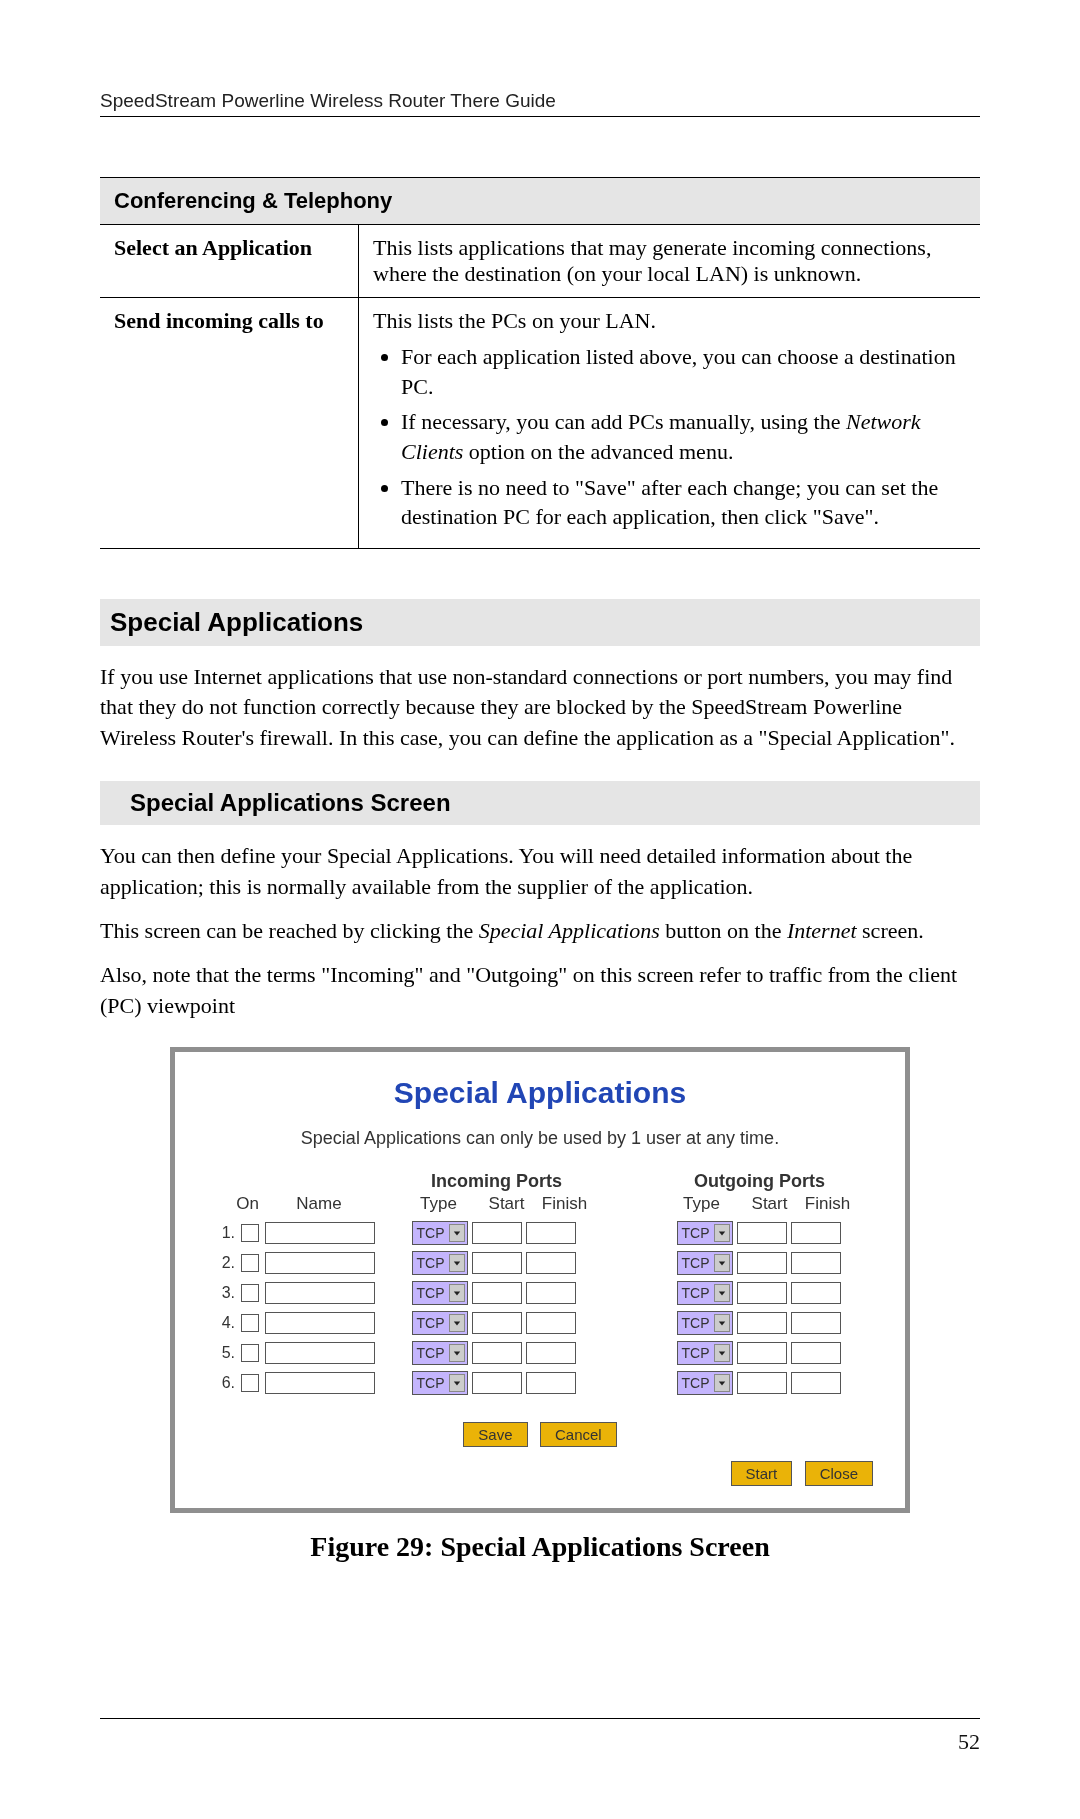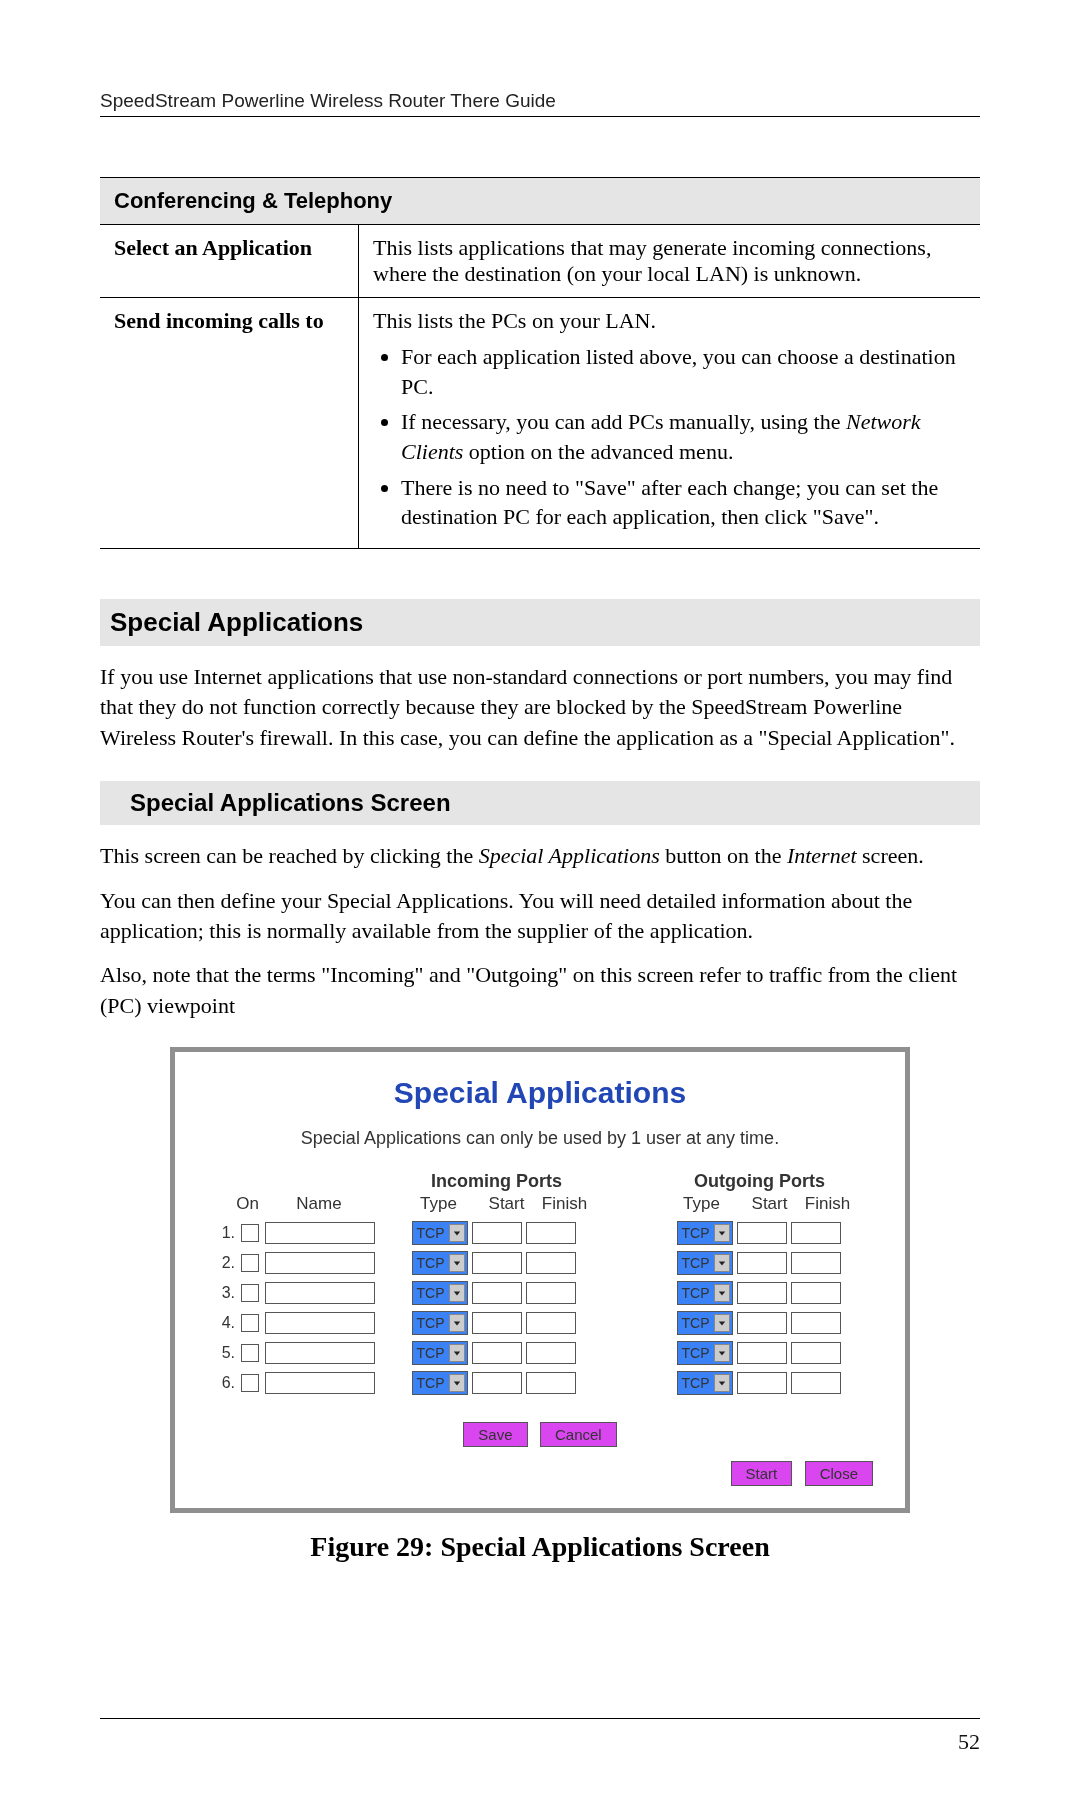--- a/index.html
+++ b/index.html
@@ -33,26 +33,26 @@
   .sub-hdr .col-on,.sub-hdr .col-name{font-weight:normal;}
   .sub-cell{display:inline-block;text-align:center;}
   .w-type{width:78px;}
   .w-start{width:58px;}
   .w-finish{width:58px;}
   .row{display:flex;align-items:center;margin:4px 0;font-size:16px;height:26px;}
   .row .num{width:32px;text-align:right;padding-right:2px;}
   .cb{width:16px;height:16px;border:1px solid #555;display:inline-block;margin-left:4px;vertical-align:middle;background:#fff;}
   .txt{height:20px;border:1px solid #555;background:#fff;display:inline-block;vertical-align:middle;}
   .w-name-in{width:108px;margin-left:6px;}
-  .sel{height:22px;border:1px solid #555;background:#3b82f6;display:inline-flex;align-items:center;padding:0 2px 0 4px;font-size:14px;vertical-align:middle;}
+  .sel{height:22px;border:1px solid #555;background:#c4b5fd;display:inline-flex;align-items:center;padding:0 2px 0 4px;font-size:14px;vertical-align:middle;}
   .sel-arrow{width:14px;height:16px;background:#ccc;border:1px solid #888;margin-left:4px;display:inline-flex;align-items:center;justify-content:center;}
   .sel-arrow svg{width:8px;height:8px;}
   .gap{width:28px;}
   .w-port{width:48px;}
-  .btn{font-family:Arial,Helvetica,sans-serif;font-size:15px;border:1px solid #555;background:#d946ef;padding:3px 14px;display:inline-block;margin:0 4px;cursor:pointer;}
+  .btn{font-family:Arial,Helvetica,sans-serif;font-size:15px;border:1px solid #555;background:#eab308;padding:3px 14px;display:inline-block;margin:0 4px;cursor:pointer;}
   .btn-row{text-align:center;margin-top:26px;}
   .btn-row-right{text-align:right;margin-top:14px;}
 </style>
 </head>
 <body>
 
 <div class="page">
   <div class="header-text">SpeedStream Powerline Wireless Router There Guide</div>
   <hr class="header-rule">
 
@@ -76,24 +76,24 @@
         </ul>
       </td>
     </tr>
   </tbody>
     </table>
 
   <div class="section-bar">Special Applications</div>
   <p class="body-text">If you use Internet applications that use non-standard connections or port numbers, you may find that they do not function correctly because they are blocked by the SpeedStream Powerline Wireless Router's firewall. In this case, you can define the application as a "Special Application".</p>
 
   <div class="section-bar" style="font-size:24px;margin-top:28px;padding-left:30px;">Special Applications Screen</div>
+  <p class="body-text">You can then define your Special Applications. You will need detailed information about the application; this is normally available from the supplier of the application.</p>
   <p class="body-text">
     <span>This screen can be reached by clicking the </span><span class="italic">Special Applications</span><span> button on the </span><span class="italic">Internet</span><span> screen.</span>
   </p>
-  <p class="body-text">You can then define your Special Applications. You will need detailed information about the application; this is normally available from the supplier of the application.</p>
   <p class="body-text">Also, note that the terms "Incoming" and "Outgoing" on this screen refer to traffic from the client (PC) viewpoint</p>
 
   <div class="shot-wrap">
     <div class="shot">
       <div class="shot-title">Special Applications</div>
       <div class="shot-note">Special Applications can only be used by 1 user at any time.</div>
 
       <div class="ports-hdr">
         <div class="col-on"></div>
         <div class="col-name"></div>

